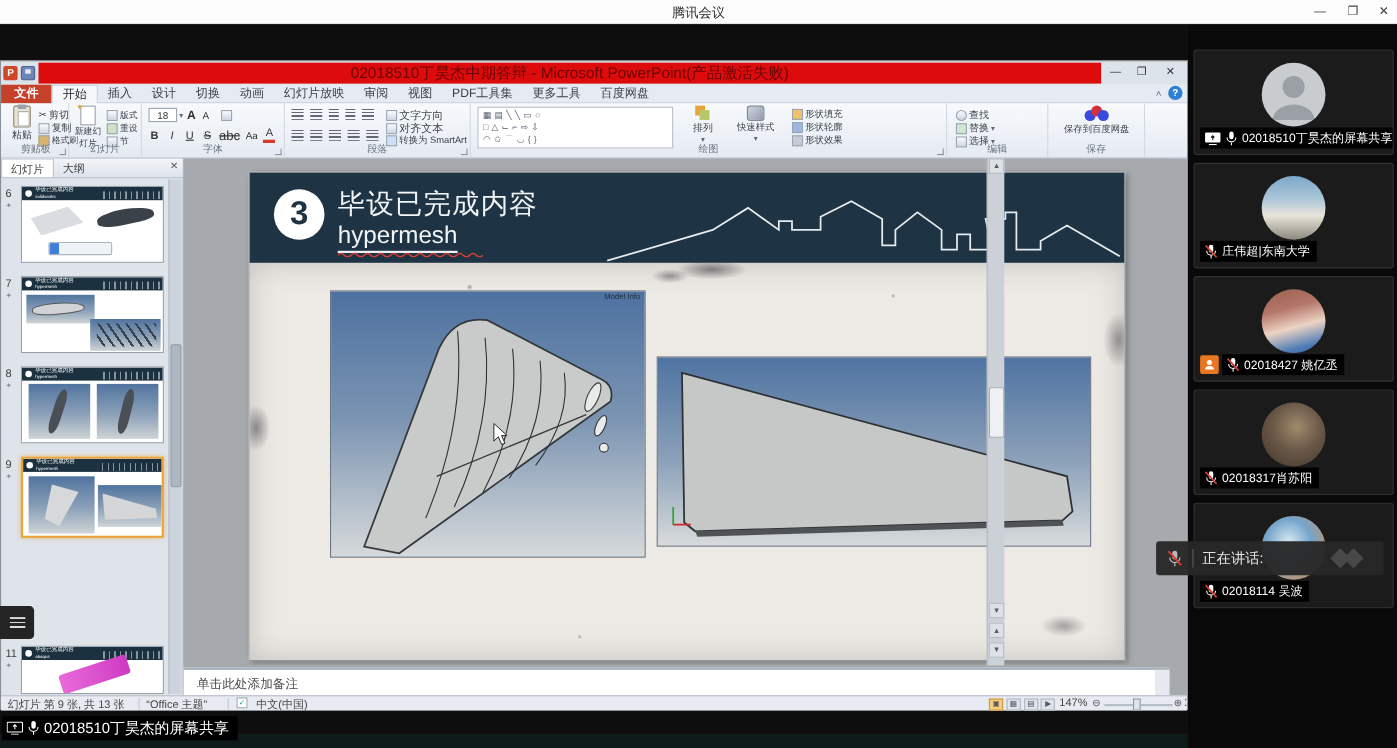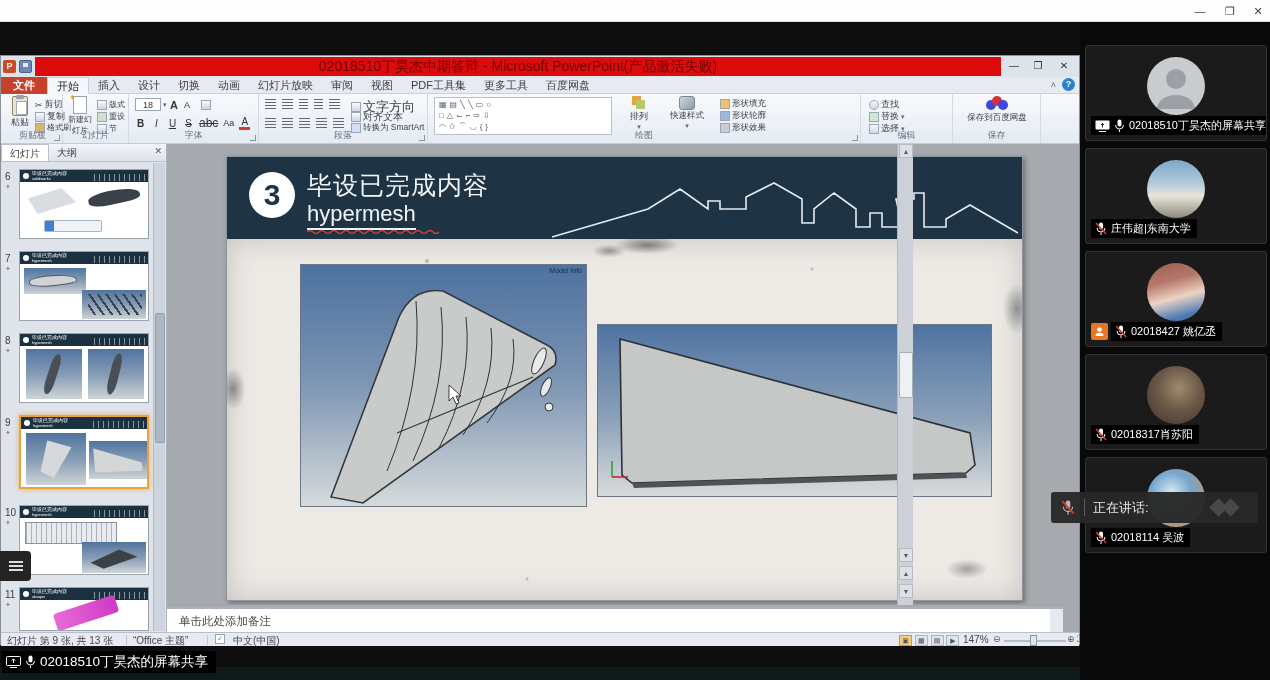--- a/index.html
+++ b/index.html
@@ -162,20 +162,21 @@
   #share-badge span { font-size:13.5px; color:#fff; white-space:nowrap; }
   #side-toggle { left:0; top:529px; width:31px; height:30px; background:#242424; border-radius:0 4px 4px 0; display:flex; align-items:center; justify-content:center; }
   #side-toggle .bars { width:14px; height:10px; background:repeating-linear-gradient(180deg,#dcdcdc 0 1.6px,transparent 1.6px 4.2px); }
 </style>
 </head>
 <body>
 
 <div id="screen">
 
   <div class="abs" id="tm-bar">
+    <div class="abs" id="tm-title">腾讯会议</div>
     <div class="abs tm-ctl" style="left:1186px">—</div>
     <div class="abs tm-ctl" style="left:1216px">❐</div>
     <div class="abs tm-ctl" style="left:1244px">✕</div>
   </div>
 
   <div class="abs" id="share">
     <div class="abs" id="share-floor"></div>
 
     <div class="abs" id="ppt">
 
@@ -288,21 +289,21 @@
             <span class="aln" style="width:9px"></span>
             <span class="aln"></span>
           </div>
           <div class="smrow" style="left:6px;top:24px;gap:6px">
             <span class="aln"></span>
             <span class="aln"></span>
             <span class="aln"></span>
             <span class="aln"></span>
             <span class="aln"></span>
           </div>
-          <div class="smrow" style="left:92px;top:4px;font-size:13px">
+          <div class="smrow" style="left:92px;top:4px;font-size:10px">
               <span class="ic"></span>
               <span>文字方向</span>
             </div>
           <div class="smrow" style="left:92px;top:16px;font-size:10px">
               <span class="ic"></span>
               <span>对齐文本</span>
             </div>
           <div class="smrow" style="left:92px;top:28px;font-size:8.5px">
               <span class="ic" style="background:#cfe0f4"></span>
               <span>转换为 SmartArt</span>
@@ -452,36 +453,20 @@
               </div>
               <div class="mini blue" style="left:5px;top:16px;width:60px;height:52px">
                 <div class="mini" style="left:8px;top:5px;width:44px;height:42px;background:#d6d8d9;clip-path:polygon(15% 80%,30% 6%,85% 22%,45% 96%)"></div>
               </div>
               <div class="mini blue" style="left:68px;top:24px;width:58px;height:38px">
                 <div class="mini" style="left:2px;top:4px;width:54px;height:30px;background:#d4d6d7;clip-path:polygon(4% 12%,94% 58%,96% 86%,8% 92%)"></div>
               </div>
             </div>
           </div>
 
-          <div class="thumb-row" style="top:361px;height:72px">
-            <div class="tnum">10</div>
-            <div class="tstar">✦</div>
-            <div class="thumb">
-              <div class="th-head">
-                <div class="th-dot"></div>
-                <div class="th-t1">毕设已完成内容</div>
-                <div class="th-t2">hypermesh</div>
-                <div class="th-roof"></div>
-              </div>
-              <div class="mini" style="left:5px;top:16px;width:92px;height:22px;border:1px solid #8b949e;background:repeating-linear-gradient(90deg,#aab2ba 0 1px,#e9ebee 1px 5px)"></div>
-              <div class="mini blue" style="left:62px;top:36px;width:64px;height:31px">
-                <div class="mini" style="left:6px;top:4px;width:52px;height:24px;background:#3c4146;clip-path:polygon(5% 70%,60% 15%,95% 45%,30% 95%)"></div>
-              </div>
-            </div>
-          </div>
 
           <div class="thumb-row" style="top:443px;height:46px">
             <div class="tnum">11</div>
             <div class="tstar">✦</div>
             <div class="thumb" style="height:44px">
               <div class="th-head">
                 <div class="th-dot"></div>
                 <div class="th-t1">毕设已完成内容</div>
                 <div class="th-t2">abaqus</div>
                 <div class="th-roof"></div>

